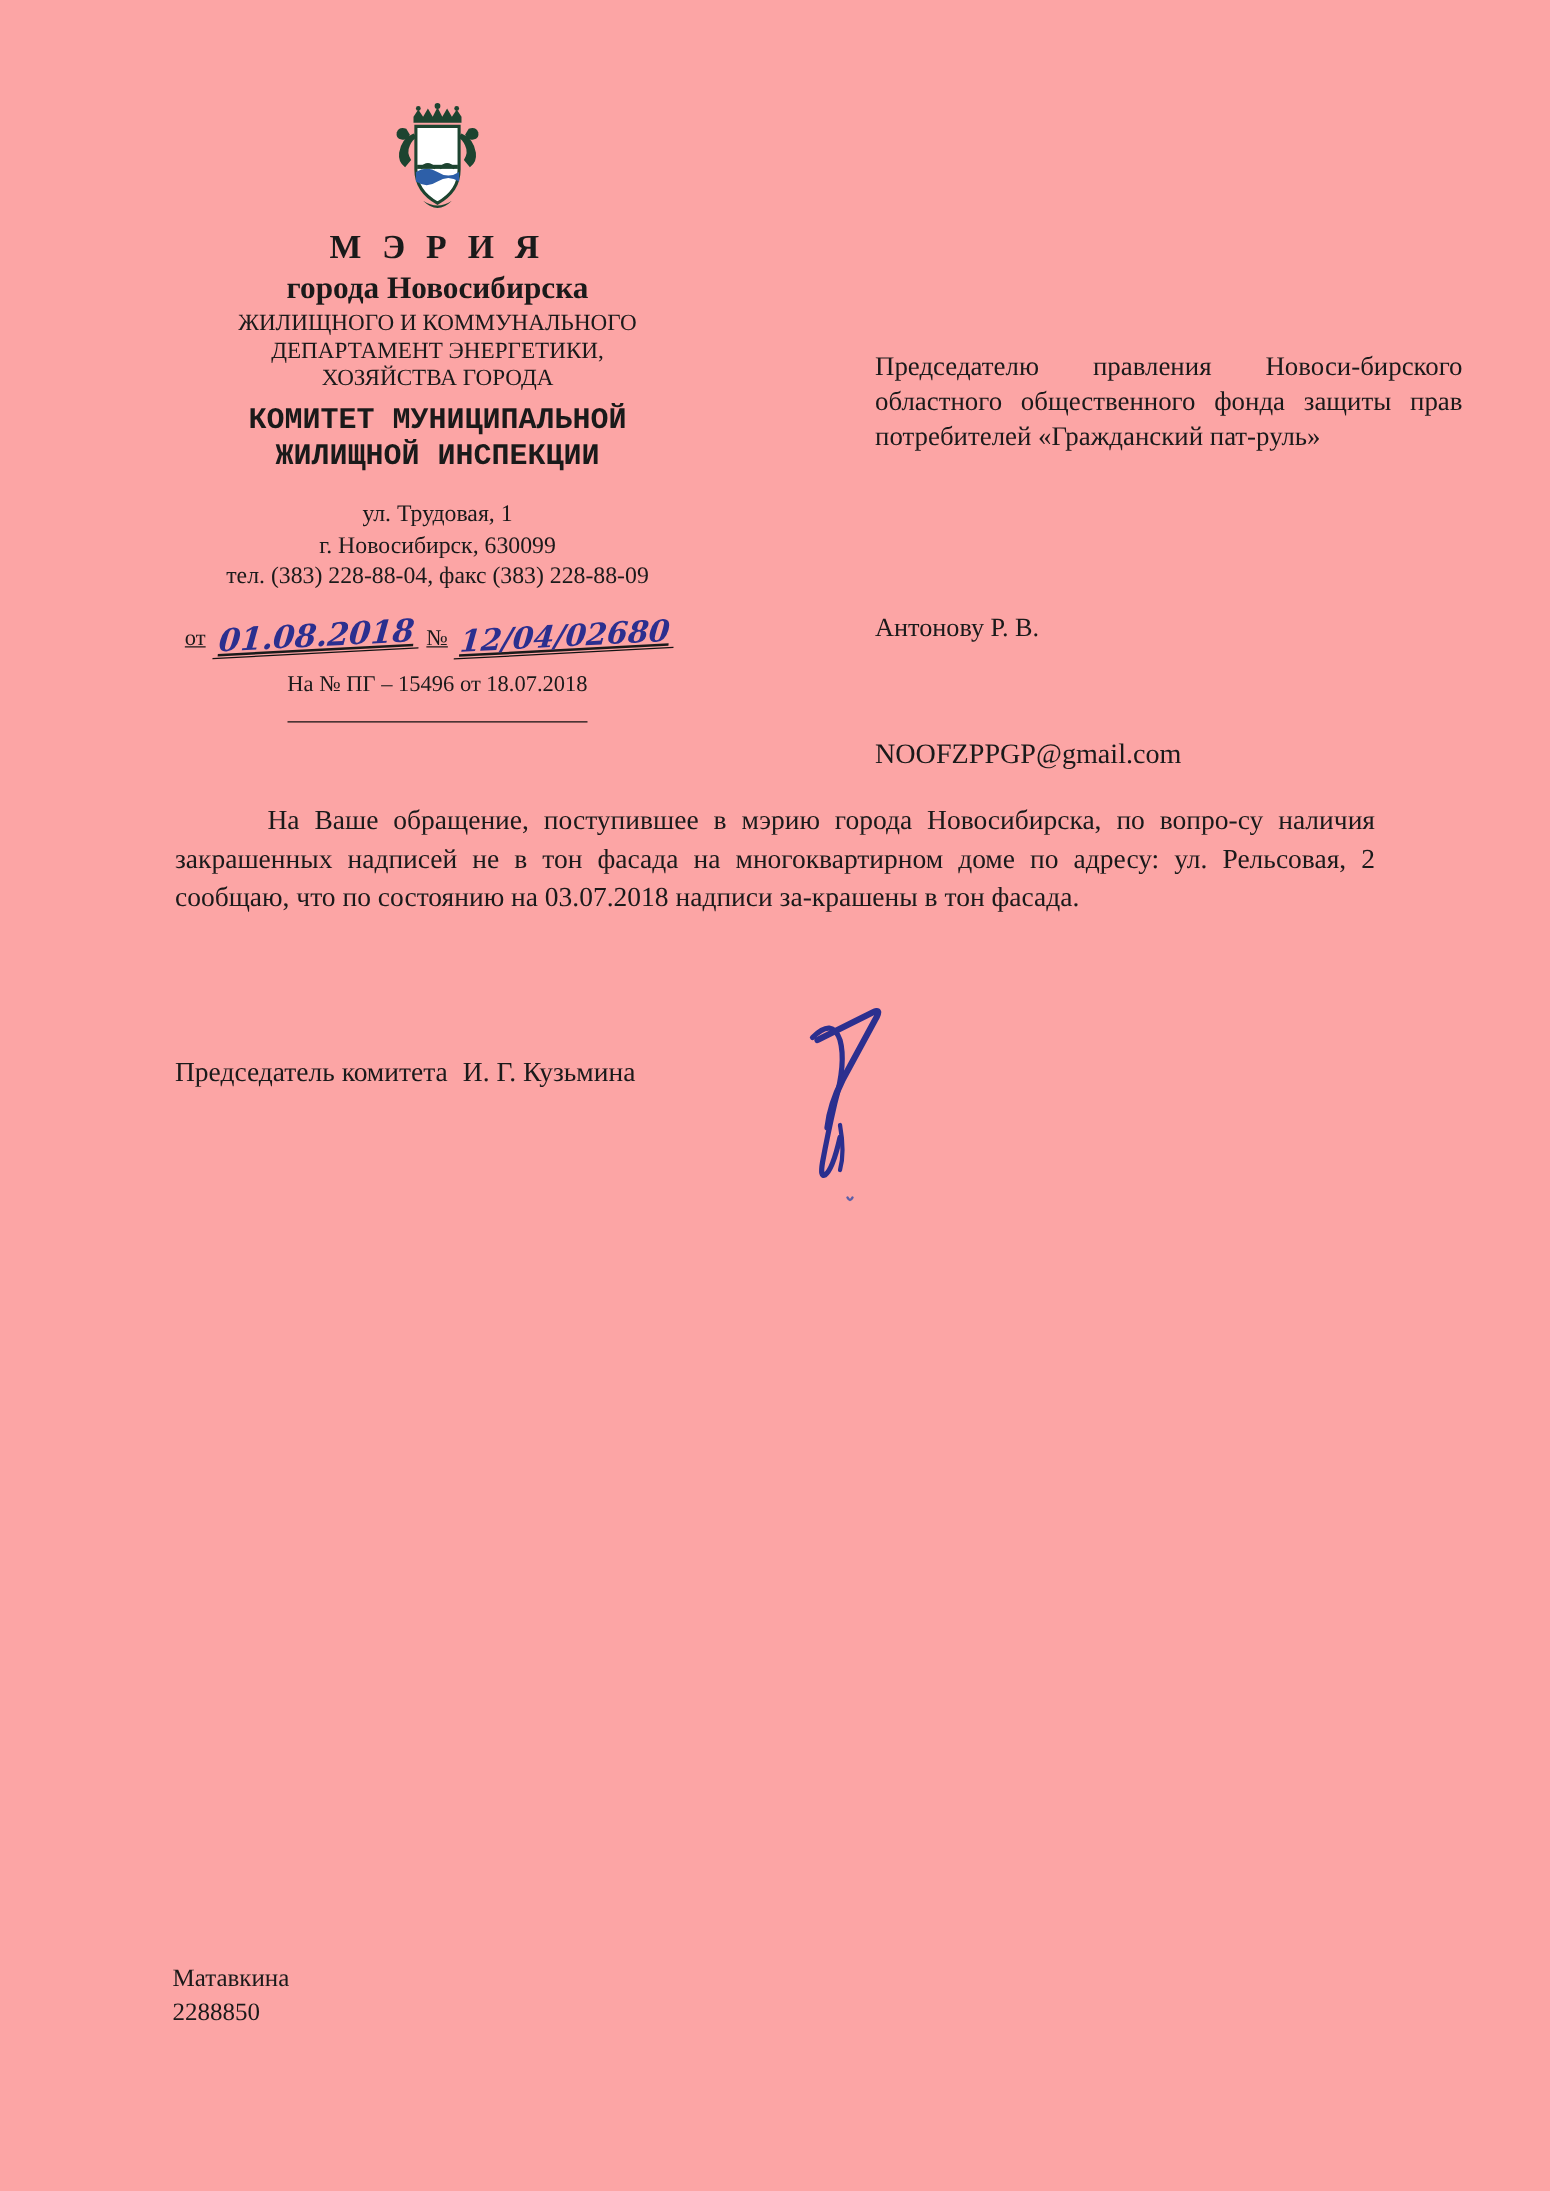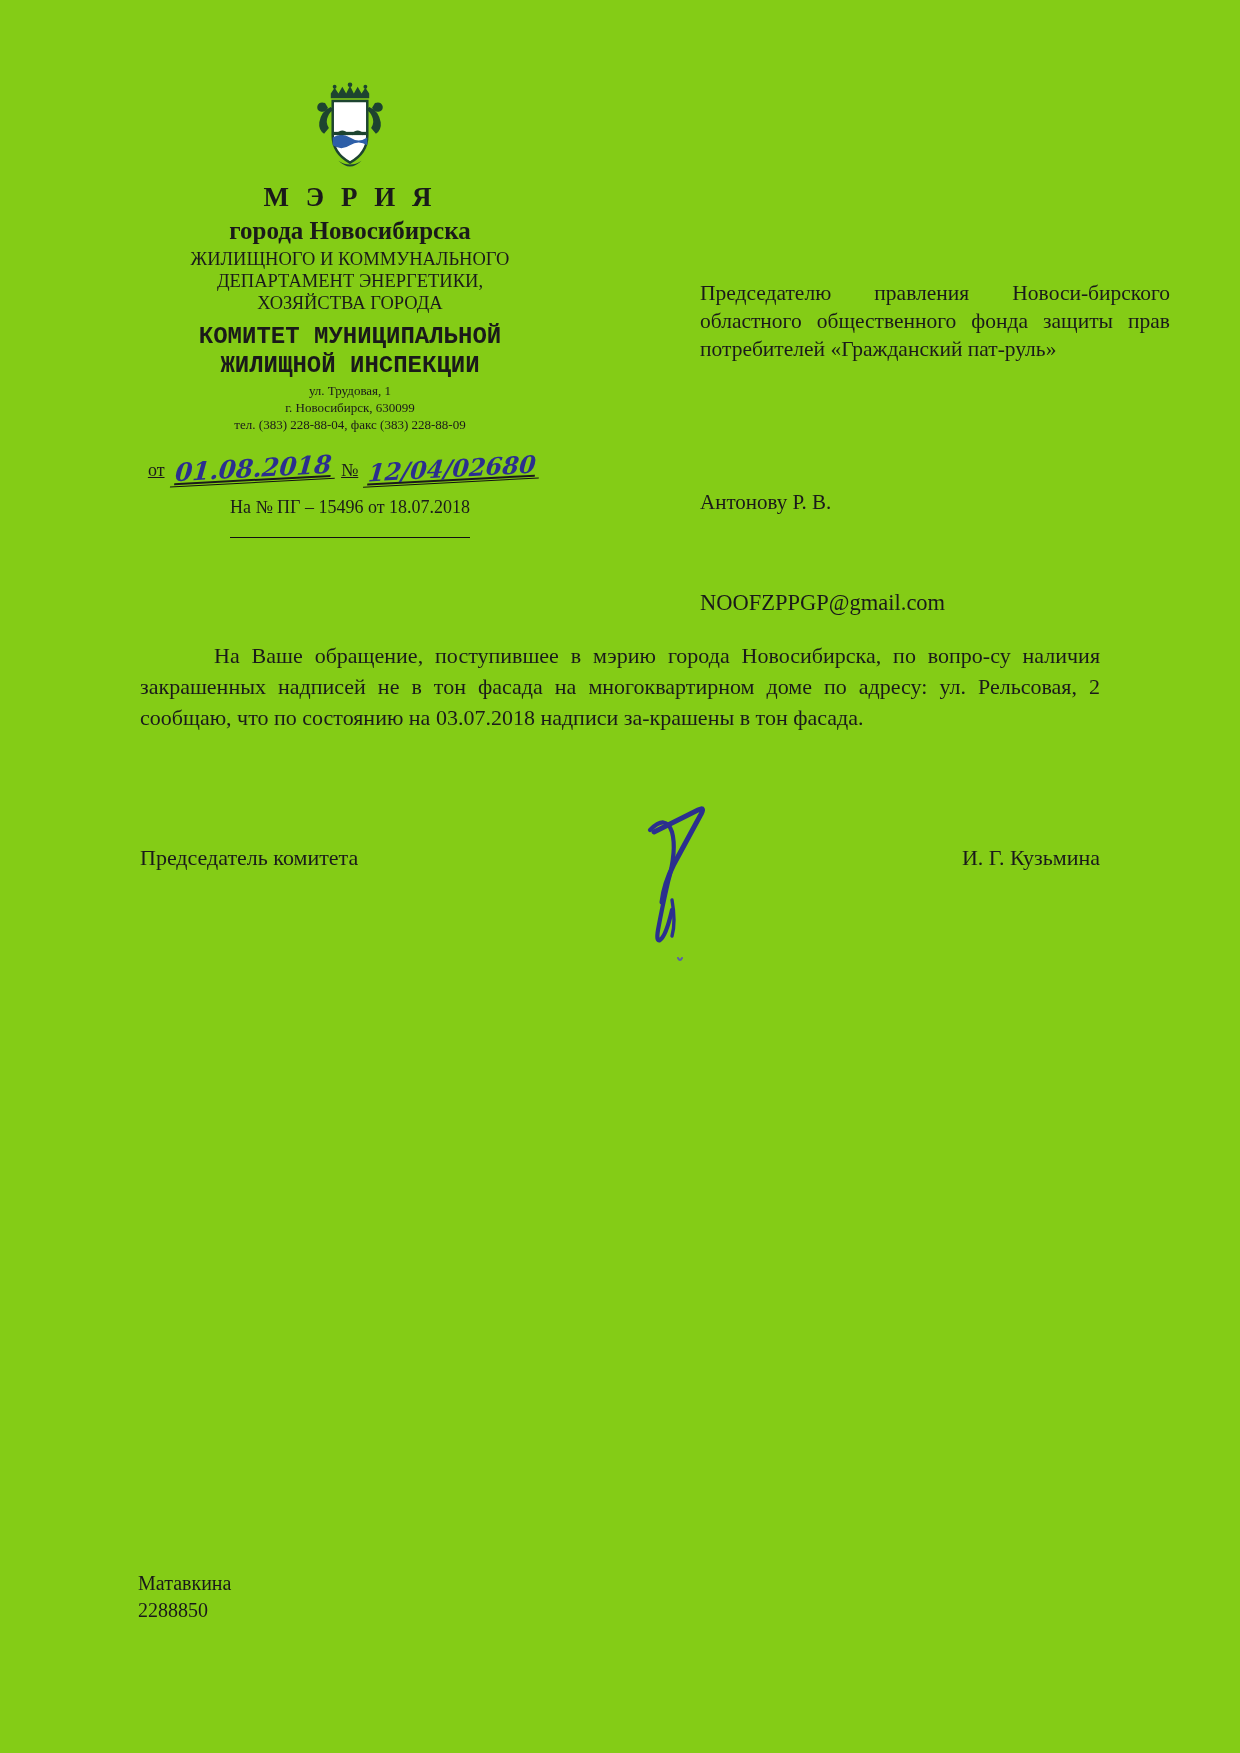--- a/index.html
+++ b/index.html
@@ -13,21 +13,21 @@
     position: relative;
     font-family: "Liberation Serif", serif;
     color: #1a1a1a;
     overflow: hidden;
   }
 
   .page {
     position: relative;
     width: 1240px;
     height: 1753px;
-    background: #84cc16;
+    background: #fca5a5;
   }
 
   
   .header {
     position: absolute;
     left: 0;
     top: 80px;
     width: 1240px;
     height: 480px;
   }
@@ -65,22 +65,22 @@
   }
   .org-committee {
     font-size: 24px;
     font-weight: bold;
     line-height: 1.18;
     margin-top: 9px;
     font-family: Liberation Mono, monospace;
   }
 
   .contacts {
-    margin-top: 3px;
-    font-size: 13px;
+    margin-top: 20px;
+    font-size: 19px;
     line-height: 1.3;
     text-align: center;
   }
 
   
   .ref-line {
     margin-top: 22px;
     font-size: 18px;
     display: flex;
     align-items: flex-end;
@@ -148,22 +148,23 @@
   }
 
   
   .sign-row {
     position: absolute;
     left: 140px;
     top: 845px;
     width: 960px;
     font-size: 22px;
     display: flex;
-    justify-content: space-between;
+    justify-content: flex-start;
     align-items: center;
+    gap: 12px;
   }
   .signature-mark {
     position: absolute;
     left: 620px;
     top: 790px;
     width: 180px;
     height: 180px;
     pointer-events: none;
   }
 

